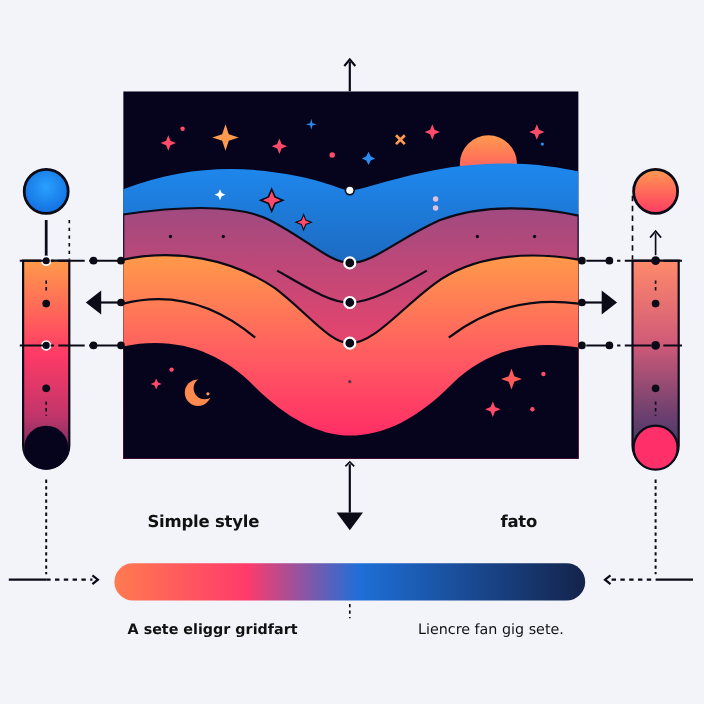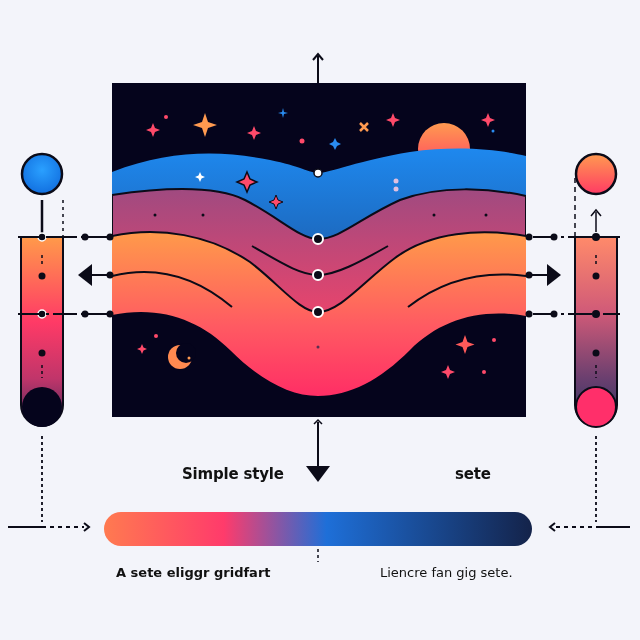--- a/index.html
+++ b/index.html
@@ -187,16 +187,16 @@
     <line x1="596" y1="436" x2="596" y2="522" stroke="#0b0b18" stroke-width="1.8" stroke-dasharray="3,3"></line>
     <line x1="596" y1="527" x2="630" y2="527" stroke="#0b0b18" stroke-width="2"></line>
     <line x1="556" y1="527" x2="596" y2="527" stroke="#0b0b18" stroke-width="2" stroke-dasharray="4,4"></line>
     <polyline points="555,523 550,527 555,531" fill="none" stroke="#0b0b18" stroke-width="2"></polyline>
   </g>
 
   <rect x="104" y="512" width="428" height="34" rx="17" fill="url(#gBottom)"></rect>
   <line x1="318" y1="549" x2="318" y2="562" stroke="#0b0b18" stroke-width="1.5" stroke-dasharray="3,3"></line>
 </svg>
 
-<div class="lbl lbl-bold" style="left:134px;top:465px;margin-left:48px;">Simple style</div>
-<div class="lbl lbl-bold" style="left:455px;top:465px;">sete</div>
+<div class="lbl lbl-bold" style="left:134px;top:465px;">Simple style</div>
+<div class="lbl lbl-bold" style="left:455px;top:465px;">fato</div>
 <div class="lbl lbl-cap" style="left:116px;top:565px;font-weight:bold;">A sete eliggr gridfart</div>
 <div class="lbl lbl-cap" style="left:380px;top:565px;">Lienсre fan gig sete.</div>
 
 </body></html>

